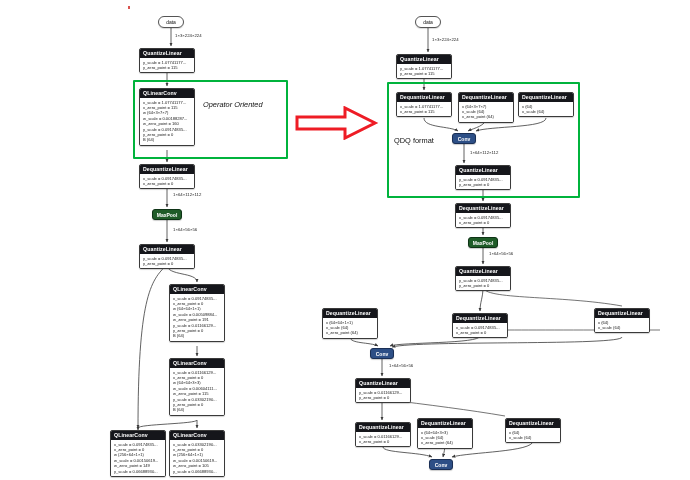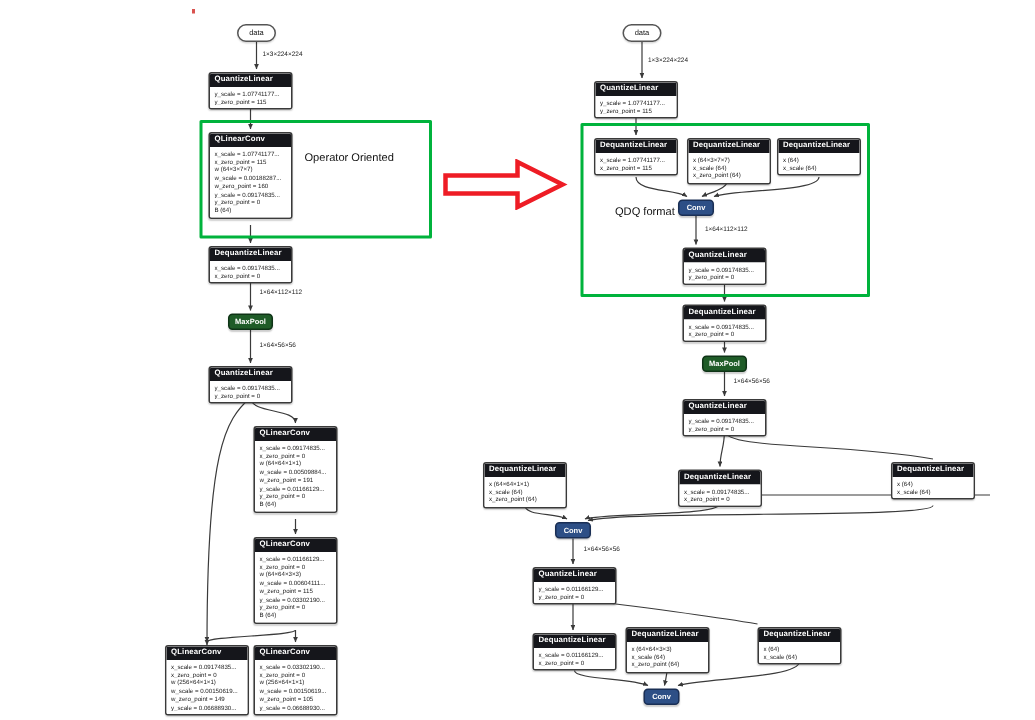--- a/index.html
+++ b/index.html
@@ -199,22 +199,22 @@
     </g>
   </svg>
 
   <div class="hl-box" style="left:133px; top:80px; width:155px; height:79px;"></div>
   <div class="hl-box" style="left:387px; top:82px; width:193px; height:116px;"></div>
 
   <svg class="red-arrow" style="left:295px; top:106px; width:84px; height:34px;" viewBox="0 0 84 34">
     <path d="M2,11 L50,11 L50,2 L80,17 L50,32 L50,23 L2,23 Z" fill="#ffffff" stroke="#ee1c25" stroke-width="3"></path>
   </svg>
 
-  <div class="annot" style="left:203px; top:100px;">Operator Oriented</div>
-  <div class="annot" style="left:394px; top:136px;margin-left:16px;">QDQ format</div>
+  <div class="annot" style="left:203px; top:100px;font-style:italic;">Operator Oriented</div>
+  <div class="annot" style="left:394px; top:136px;">QDQ format</div>
 
   <div class="dot-artifact" style="left:128px; top:6px;"></div>
 
   <div class="io-node" style="left:158px; top:16px; width:26px;">data</div>
 
   <div class="edge-label" style="left:175px; top:33px;">1×3×224×224</div>
   <div class="edge-label" style="left:173px; top:192px;">1×64×112×112</div>
   <div class="edge-label" style="left:173px; top:227px;">1×64×56×56</div>
 
   <div class="node" style="left:139px; top:48px; width:56px;">

